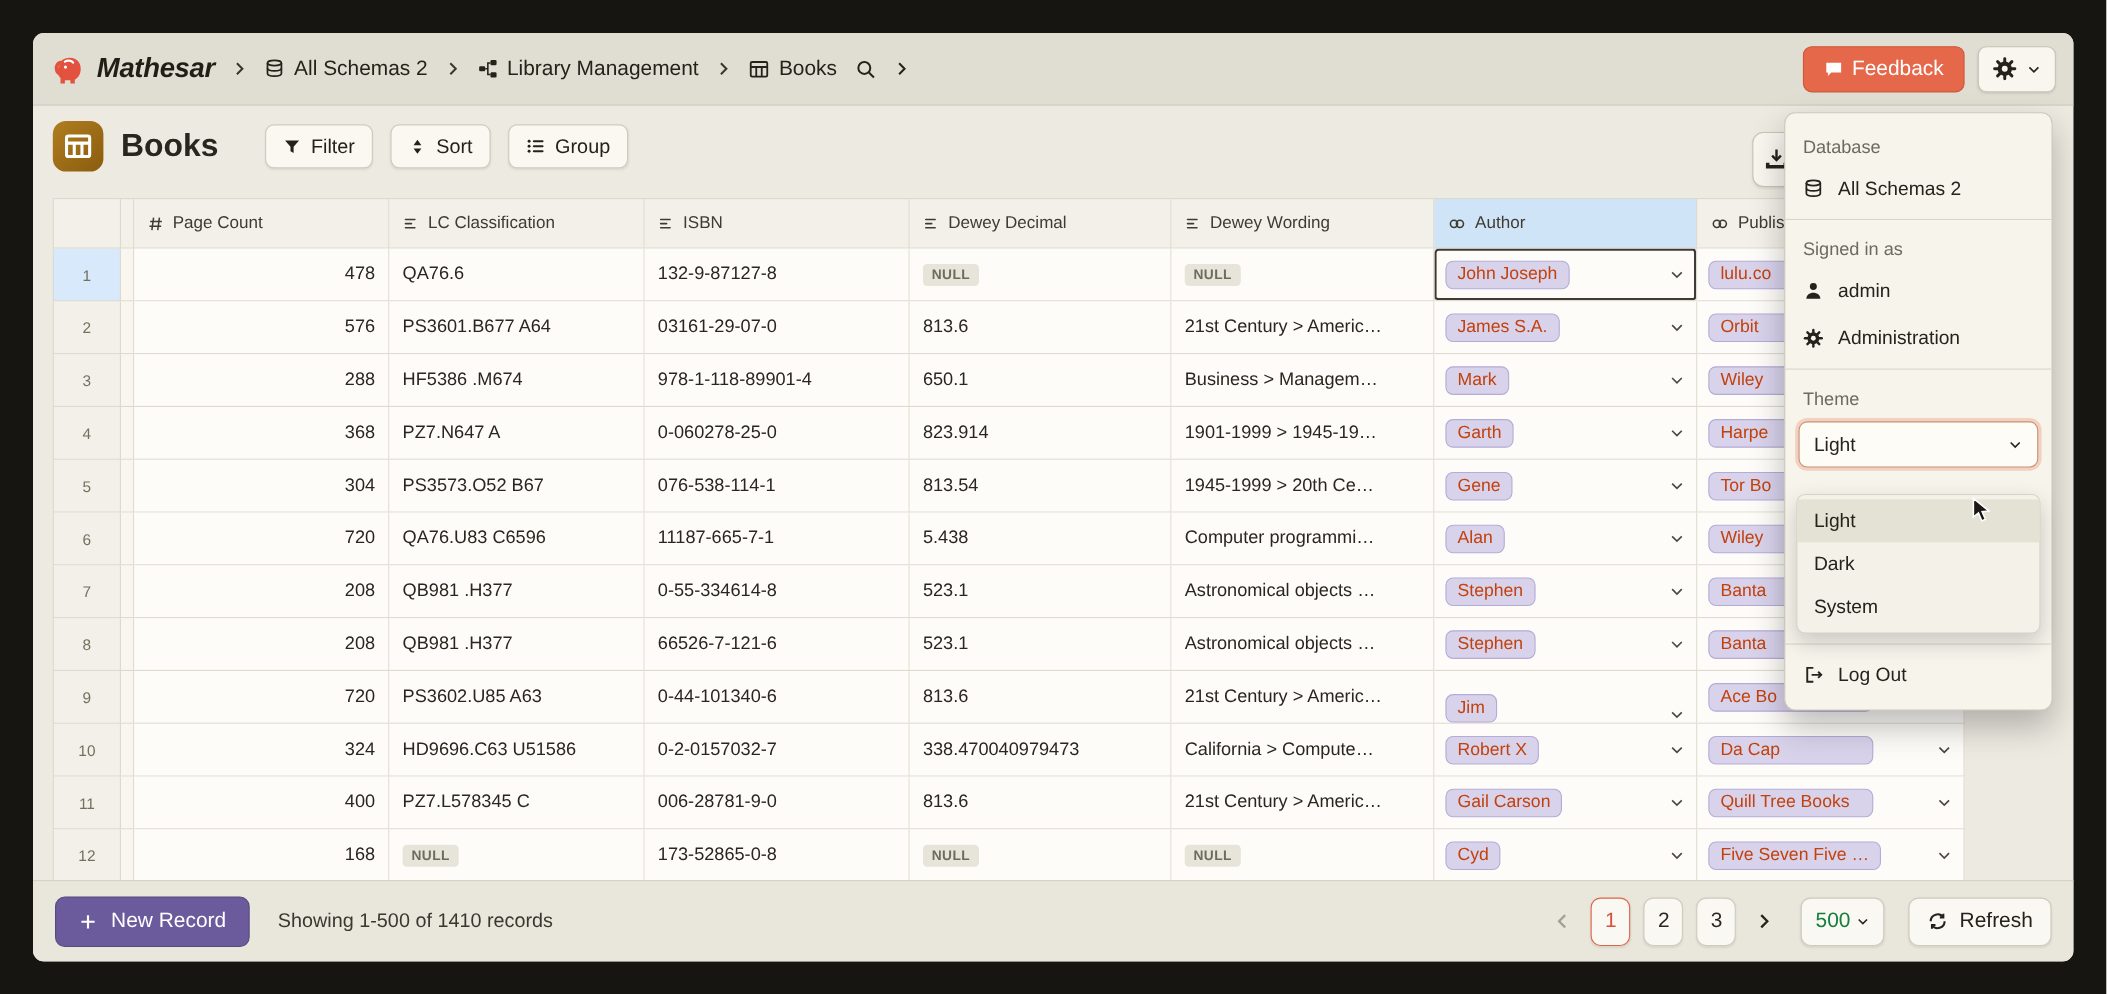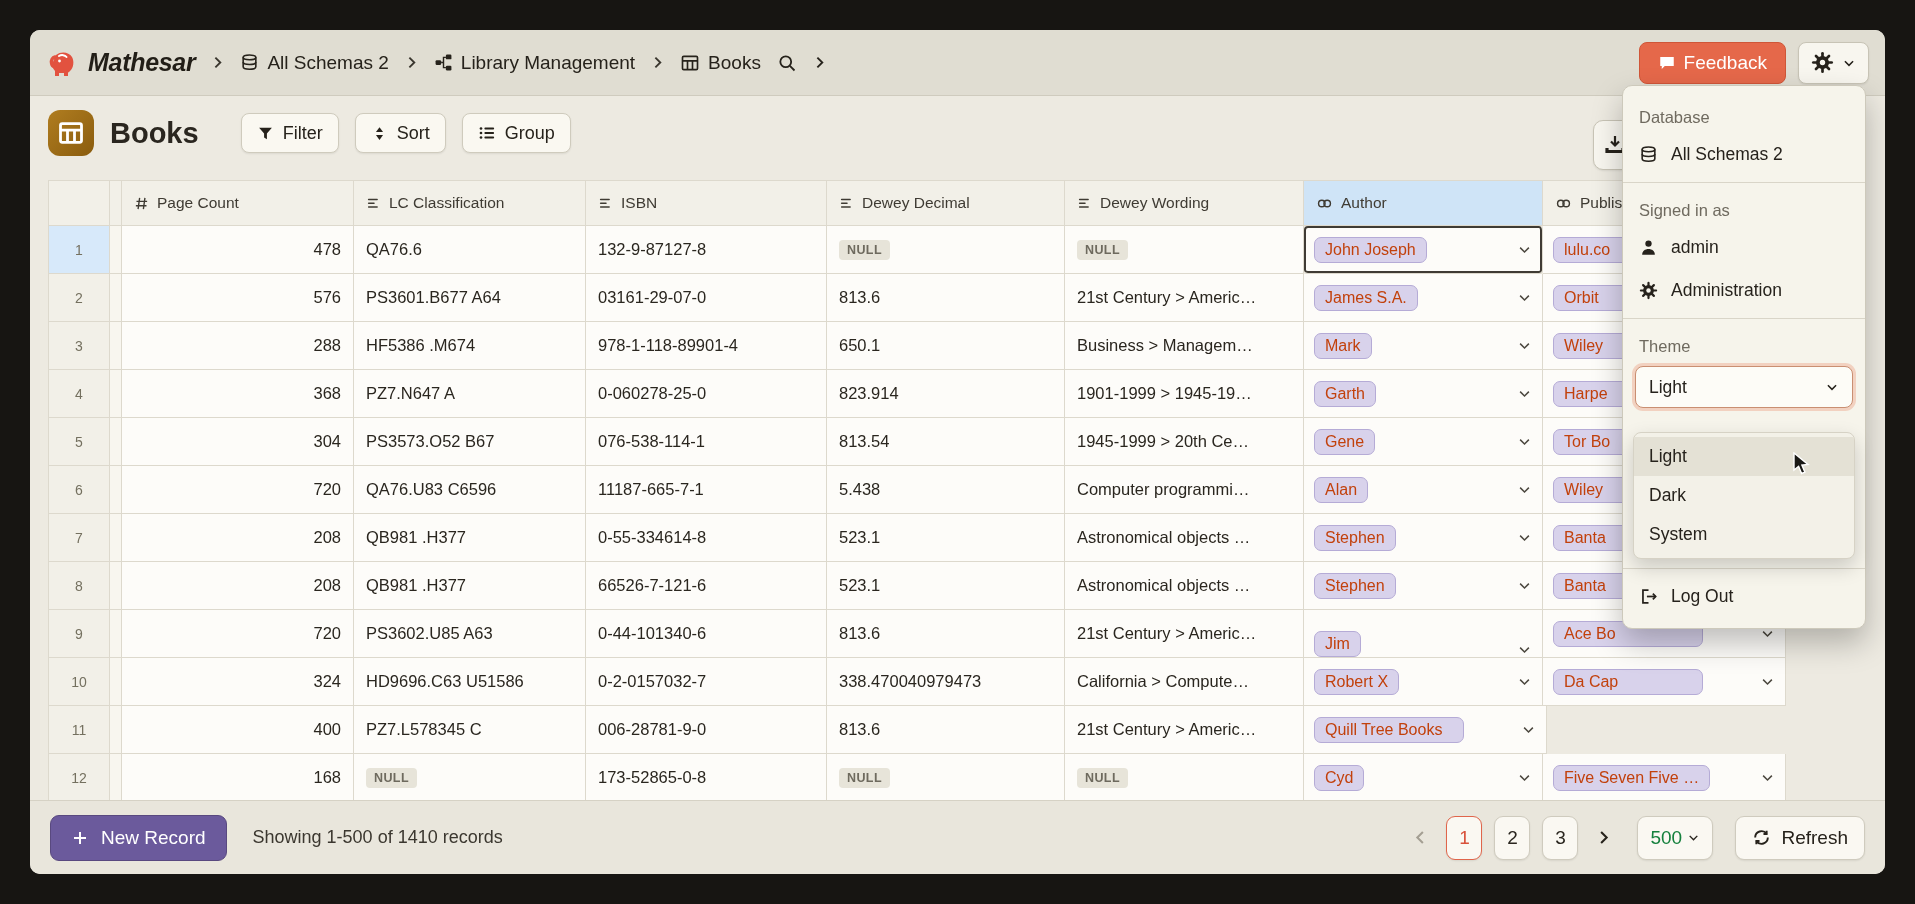--- a/index.html
+++ b/index.html
@@ -75,21 +75,21 @@
             cursor:pointer; box-shadow:0 1px 2px rgba(0,0,0,.08); padding:0 8px; }
   .pg-btn.active { border:1.5px solid #e0654b; color:#d8513a; }
   .size-select { width:76px; height:44px; background:#faf8f2; border:1px solid #cfcbbe; border-radius:9px;
                  display:flex; align-items:center; justify-content:space-between; padding:0 12px;
                  font-size:19px; color:#15803d; margin-left:8px; cursor:pointer; box-shadow:0 1px 2px rgba(0,0,0,.08); }
   .refresh-btn { display:flex; align-items:center; gap:10px; height:44px; padding:0 16px;
                  background:#faf8f2; border:1px solid #cfcbbe; border-radius:9px; font-size:19px;
                  color:#26221b; margin-left:10px; cursor:pointer; box-shadow:0 1px 2px rgba(0,0,0,.08); }
 
   
-  .menu { position:absolute; left:1592px; top:55px; width:244px; background:#f6f4eb;
+  .menu { position:absolute; left:1592px; top:72px; width:244px; background:#f6f4eb;
           border:1px solid #cdc9bb; border-radius:10px; box-shadow:0 14px 30px rgba(0,0,0,.25);
           z-index:40; padding:10px 0; }
   .menu-label { padding:12px 16px 6px; color:#6f6a5f; font-size:16.5px; }
   .menu-item { display:flex; align-items:center; gap:13px; padding:11px 16px; font-size:17.5px;
                color:#26221c; cursor:pointer; }
   .menu-div { height:1px; background:#d9d5c8; margin:6px 0; }
   .theme-select { margin:4px 12px 8px; height:42px; background:#fdfcf7; border:1px solid #c98f72;
                   box-shadow:0 0 0 3px rgba(232,130,92,.30); border-radius:8px; display:flex;
                   align-items:center; justify-content:space-between; padding:0 13px; font-size:17.5px;
                   color:#26221c; cursor:pointer; }
@@ -587,20 +587,28 @@
             </div>
           </div>
           <div class="trow">
             <div class="td rownum" style="width: 62px;">11</div>
             <div class="td spacer" style="width: 12px;"></div>
             <div class="td num" style="width: 232px;">400</div>
             <div class="td" style="width: 232px;">PZ7.L578345 C</div>
             <div class="td" style="width: 241px;">006-28781-9-0</div>
             <div class="td" style="width: 238px;">813.6</div>
             <div class="td" style="width: 239px;">21st Century &gt; Americ…</div>
+            <div class="td pill-cell" style="width: 239px;">
+              <span class="pill">Gail Carson</span>
+              <span class="cell-chev">
+                <svg width="15" height="15" viewBox="0 0 24 24" fill="none" stroke="#4c483f" stroke-width="2.4">
+                  <polyline points="5 9 12 16 19 9"></polyline>
+                </svg>
+              </span>
+            </div>
             <div class="td pill-cell" style="width: 243px;">
               <span class="pill wide">Quill Tree Books</span>
               <span class="cell-chev">
                 <svg width="15" height="15" viewBox="0 0 24 24" fill="none" stroke="#4c483f" stroke-width="2.4">
                   <polyline points="5 9 12 16 19 9"></polyline>
                 </svg>
               </span>
             </div>
           </div>
           <div class="trow">

